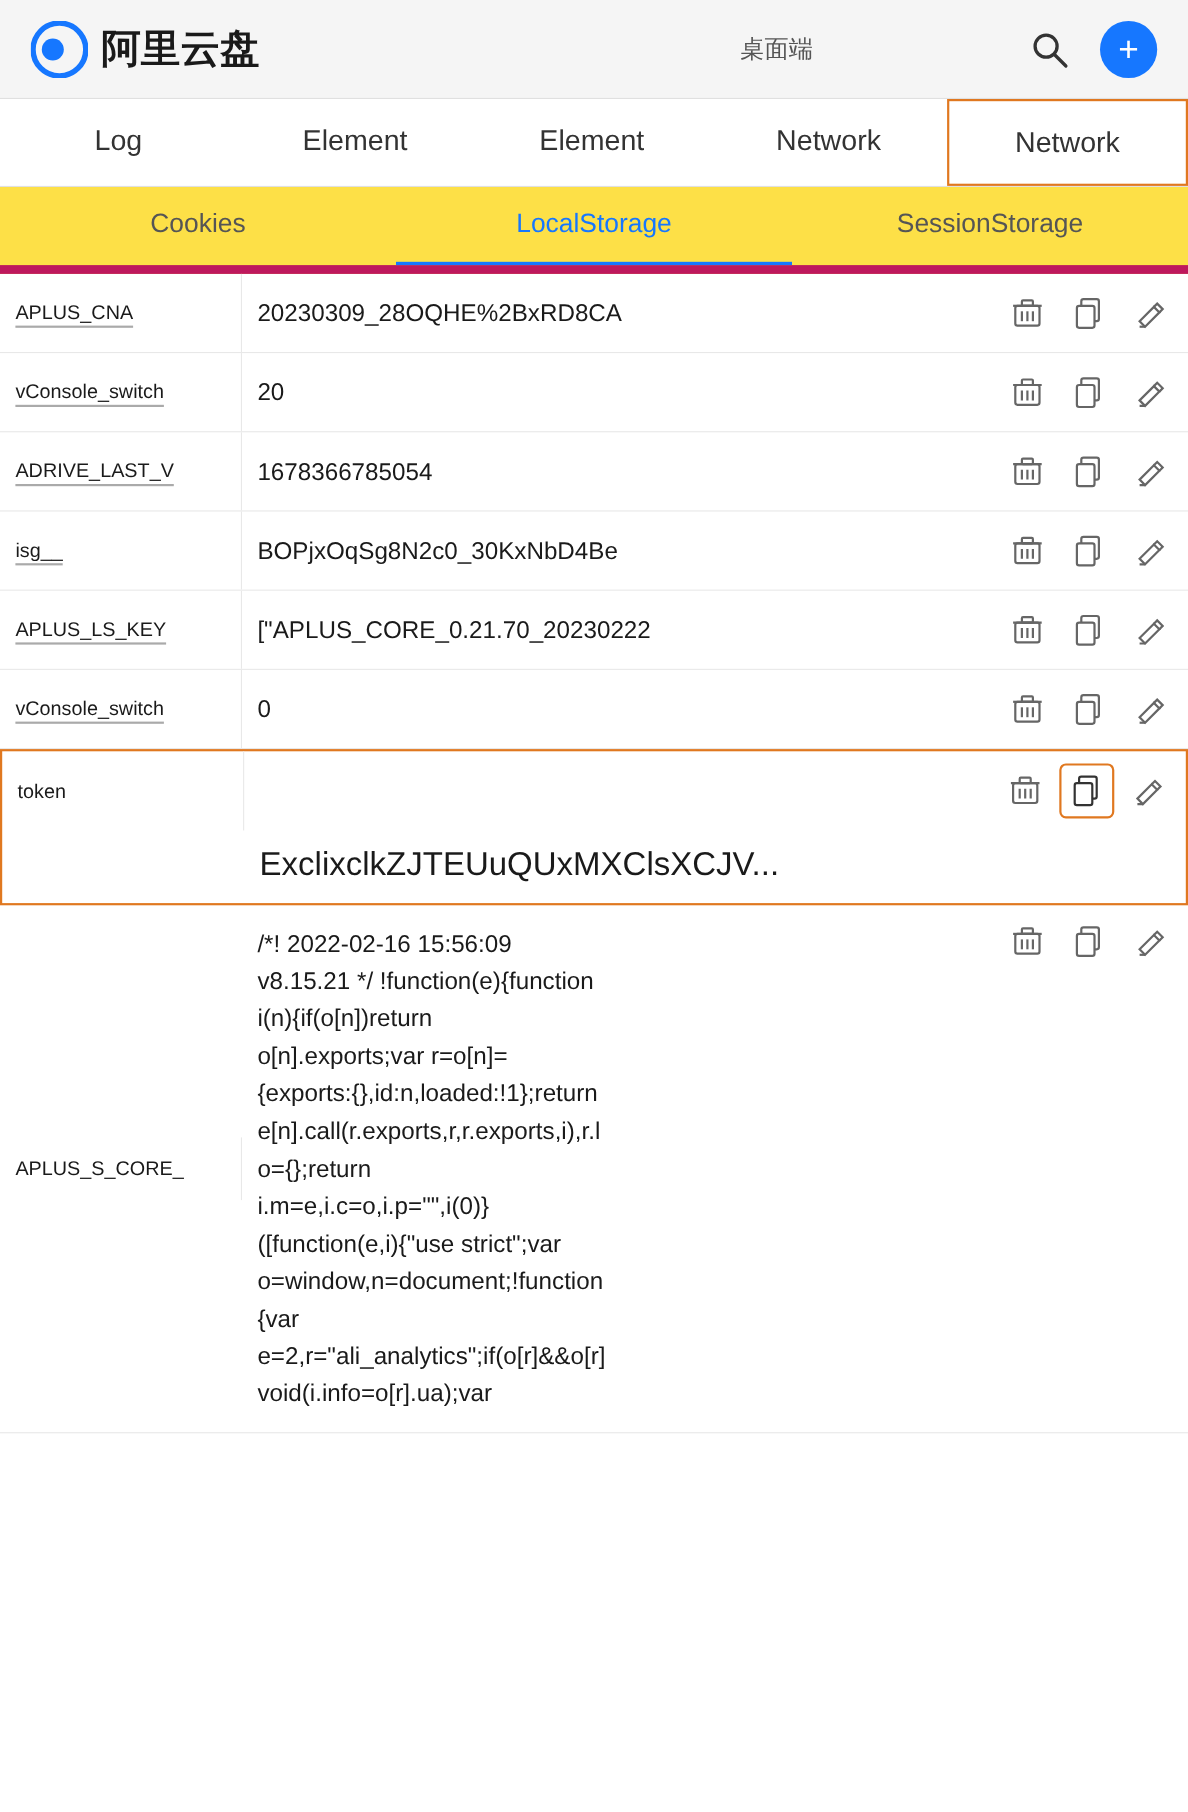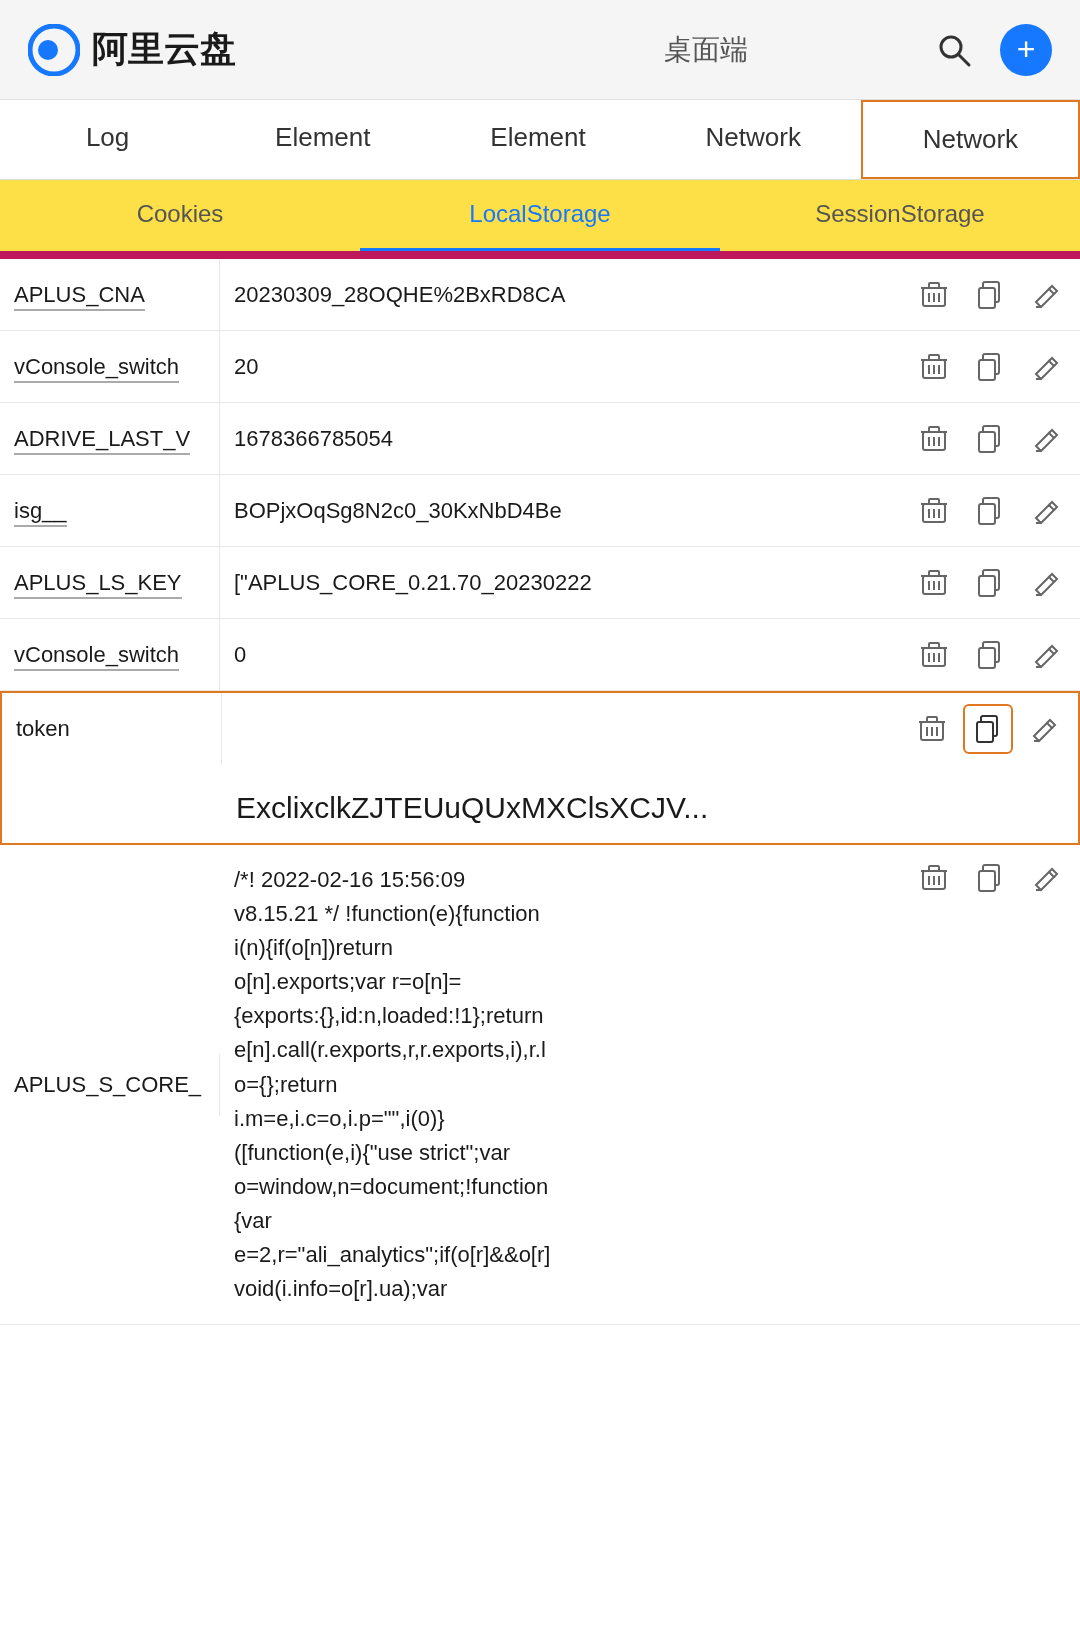--- a/index.html
+++ b/index.html
@@ -10,40 +10,40 @@
       min-height: 1647px;
       overflow-x: hidden;
     }
 
     
     .header {
       display: flex;
       align-items: center;
       background: #f5f5f5;
       padding: 18px 28px;
-      height: 100px;
+      height: 90px;
       border-bottom: 1px solid #e0e0e0;
     }
     .header-logo {
       display: flex;
       align-items: center;
       gap: 12px;
       flex: 1;
     }
     .logo-icon {
       width: 52px;
       height: 52px;
     }
     .logo-text {
       font-size: 36px;
       font-weight: bold;
       color: #1a1a1a;
     }
     .header-title {
-      font-size: 28px;
+      font-size: 22px;
       color: #555;
       flex: 1;
       text-align: center;
     }
     .header-actions {
       display: flex;
       align-items: center;
       gap: 24px;
       flex: 0 0 auto;
     }
@@ -112,21 +112,21 @@
     .table-row {
       display: flex;
       border-bottom: 1px solid #e8e8e8;
       align-items: stretch;
       min-height: 72px;
     }
     .col-key {
       width: 220px;
       min-width: 220px;
       padding: 18px 14px;
-      font-size: 22px;
+      font-size: 18px;
       color: #1a1a1a;
       border-right: 1px solid #e8e8e8;
       overflow: hidden;
       word-break: break-all;
       display: flex;
       align-items: center;
     }
     .col-value {
       flex: 1;
       padding: 18px 14px;
@@ -176,21 +176,20 @@
       right: 0;
       height: 2px;
       background: #aaa;
     }
 
     
     .token-row {
       display: flex;
       border: 2.5px solid #e07820;
       flex-direction: column;
-      gap: 12px;
     }
     .token-row-top {
       display: flex;
       align-items: stretch;
       min-height: 72px;
     }
     .token-row-value {
       padding: 14px 14px 18px 14px;
       font-size: 30px;
       color: #1a1a1a;

